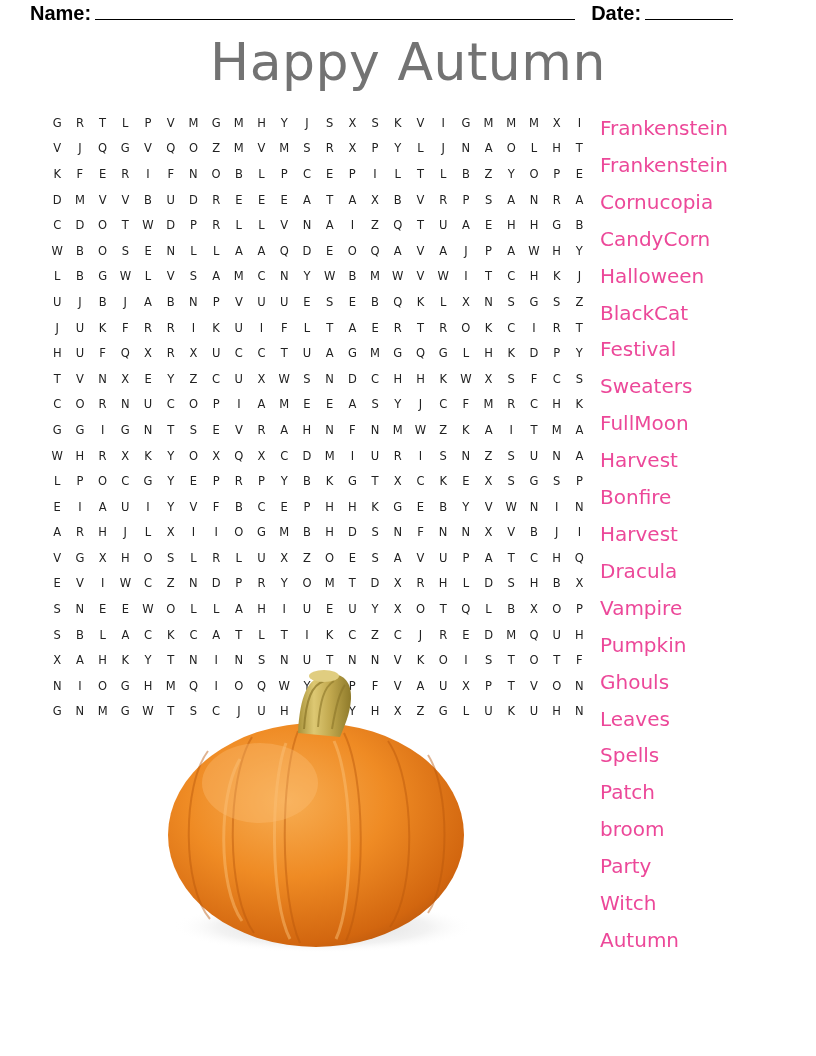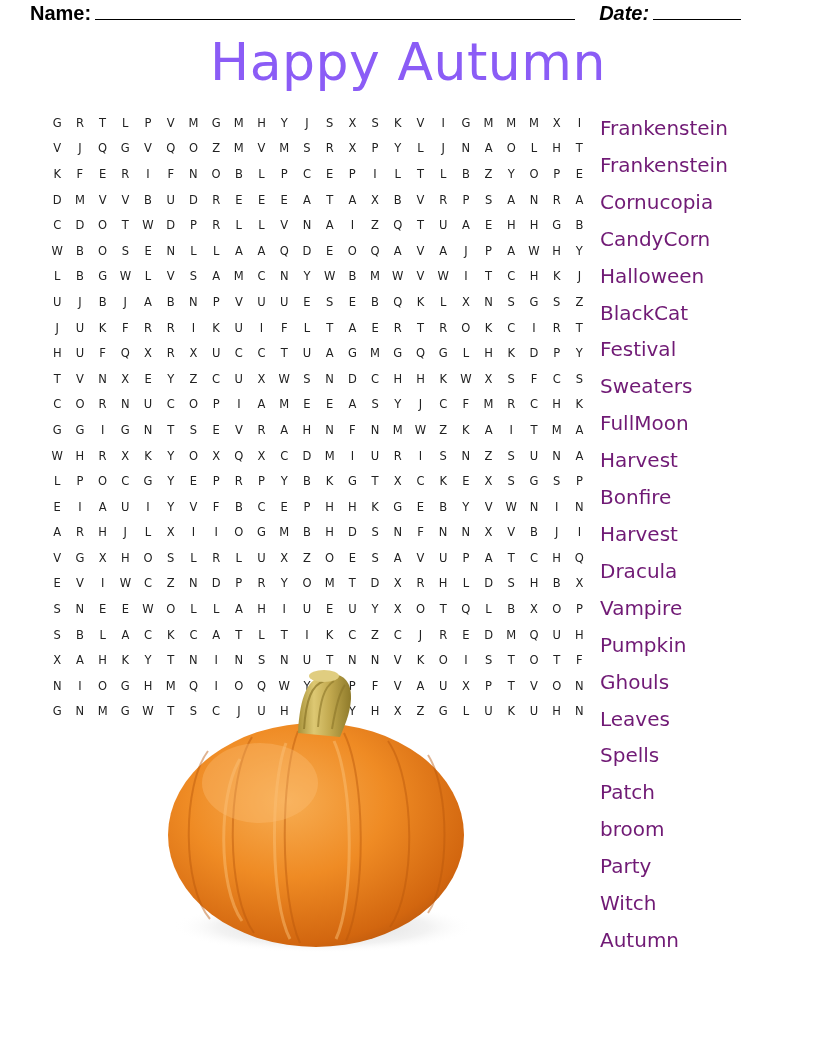--- a/index.html
+++ b/index.html
@@ -36,36 +36,35 @@
   .header-line {
     flex: 0 0 auto;
     border-bottom: 1px solid #000;
     height: 13px;
     margin: 0 4px;
   }
   .name-line { width: 480px; }
   .date-line { width: 88px; }
   .header-date-label {
     white-space: nowrap;
-    margin-left: 20px;
-    font-style: italic;
+    margin-left: 12px;
   }
 
   
   .puzzle-title {
     position: absolute;
     top: 32px;
     left: 0;
     width: 816px;
     text-align: center;
     font-family: "DejaVu Sans", sans-serif;
     font-size: 52px;
     font-weight: normal;
     letter-spacing: 0.5px;
-    color: #8b5cf6;
+    color: #737373;
   }
 
   
   .grid {
     position: absolute;
     top: 110px;
     left: 46px;
     width: 545px;
     display: flex;
     flex-direction: column;
@@ -90,21 +89,21 @@
     top: 110px;
     left: 600px;
     width: 210px;
     display: flex;
     flex-direction: column;
   }
   .word-item {
     font-size: 20px;
     line-height: 36.9px;
     font-family: "DejaVu Sans", sans-serif;
-    color: #701a75;
+    color: #ec4899;
     white-space: nowrap;
   }
 
   
   .pumpkin-wrap {
     position: absolute;
     left: 148px;
     top: 655px;
     width: 360px;
     height: 320px;

